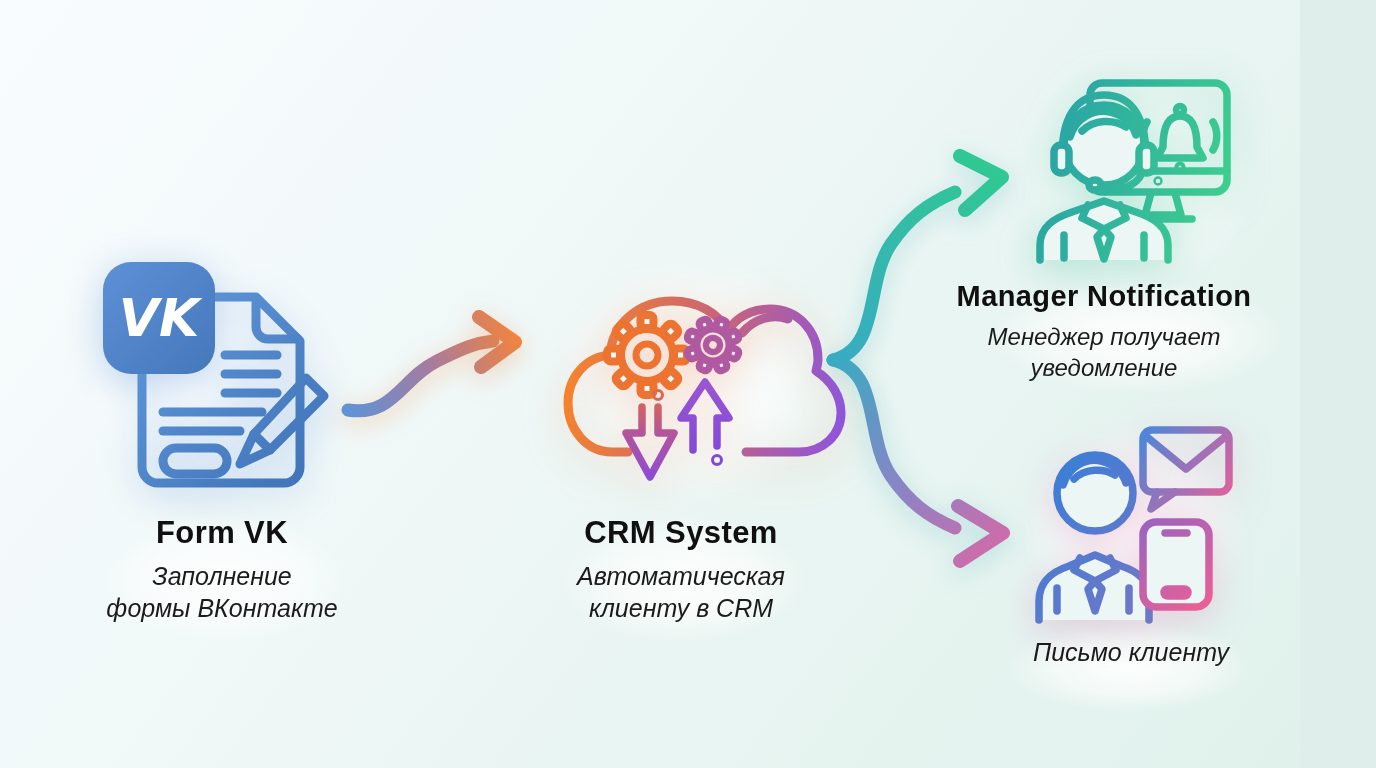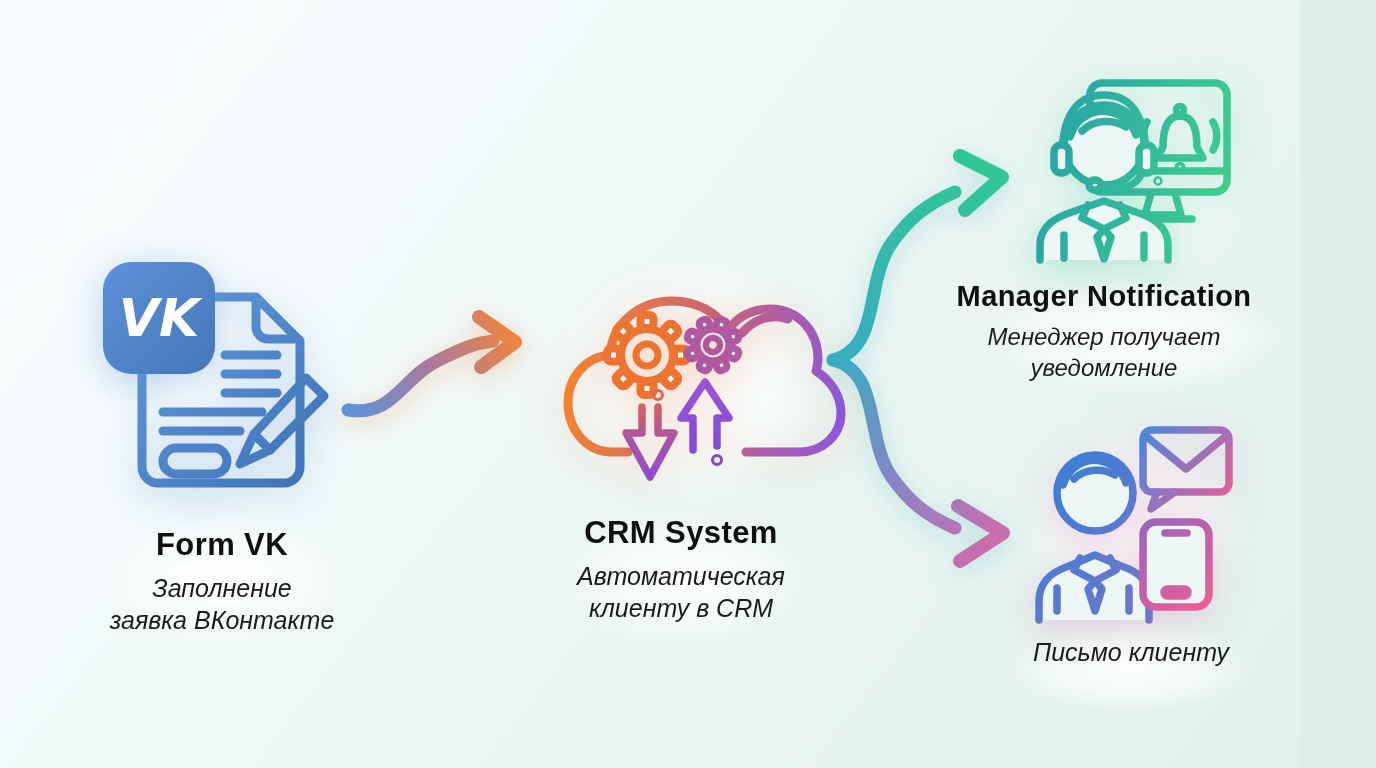--- a/index.html
+++ b/index.html
@@ -258,24 +258,24 @@
       </g>
 
       <g stroke="url(#clif)">
         <rect x="118" y="97" width="66" height="85" rx="13" fill="#ecf6f4"></rect>
         <line x1="140" y1="108" x2="162" y2="108"></line>
         <rect x="139" y="164" width="24" height="7" rx="3.5"></rect>
       </g>
     </g>
   </svg>
 
-  <div class="label" style="left:62px;top:527px;width:320px;">
+  <div class="label" style="left:62px;top:515px;width:320px;">
     <div class="title t31">Form VK</div>
     <div class="subtitle s25">Заполнение
-заявка ВКонтакте</div>
+формы ВКонтакте</div>
   </div>
 
   <div class="label" style="left:521px;top:515px;width:320px;">
     <div class="title t31">CRM System</div>
     <div class="subtitle s25">Автоматическая
 клиенту в CRM</div>
   </div>
 
   <div class="label" style="left:914px;top:280px;width:380px;">
     <div class="title t29">Manager Notification</div>

